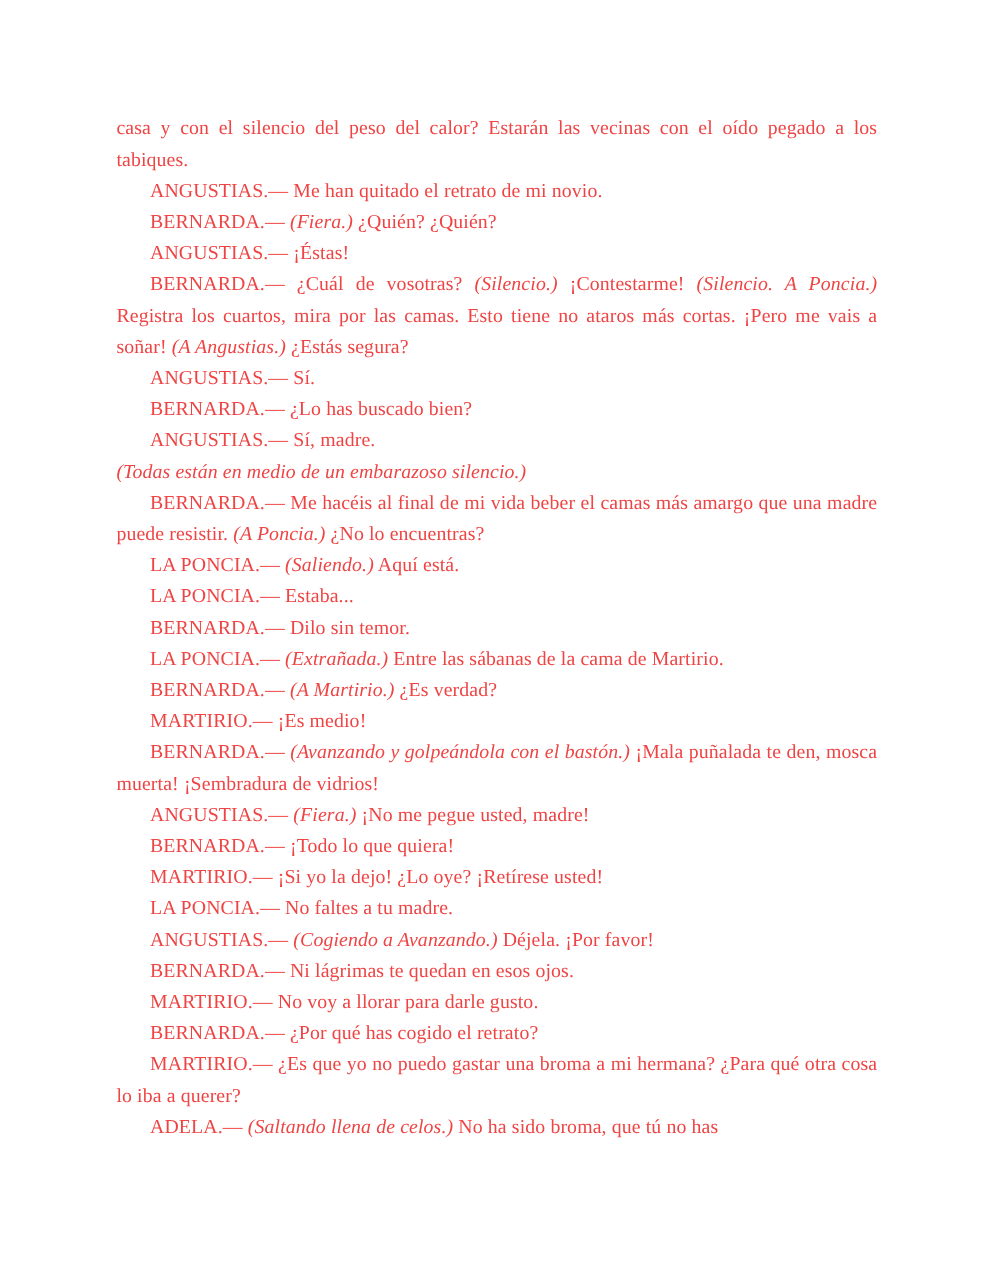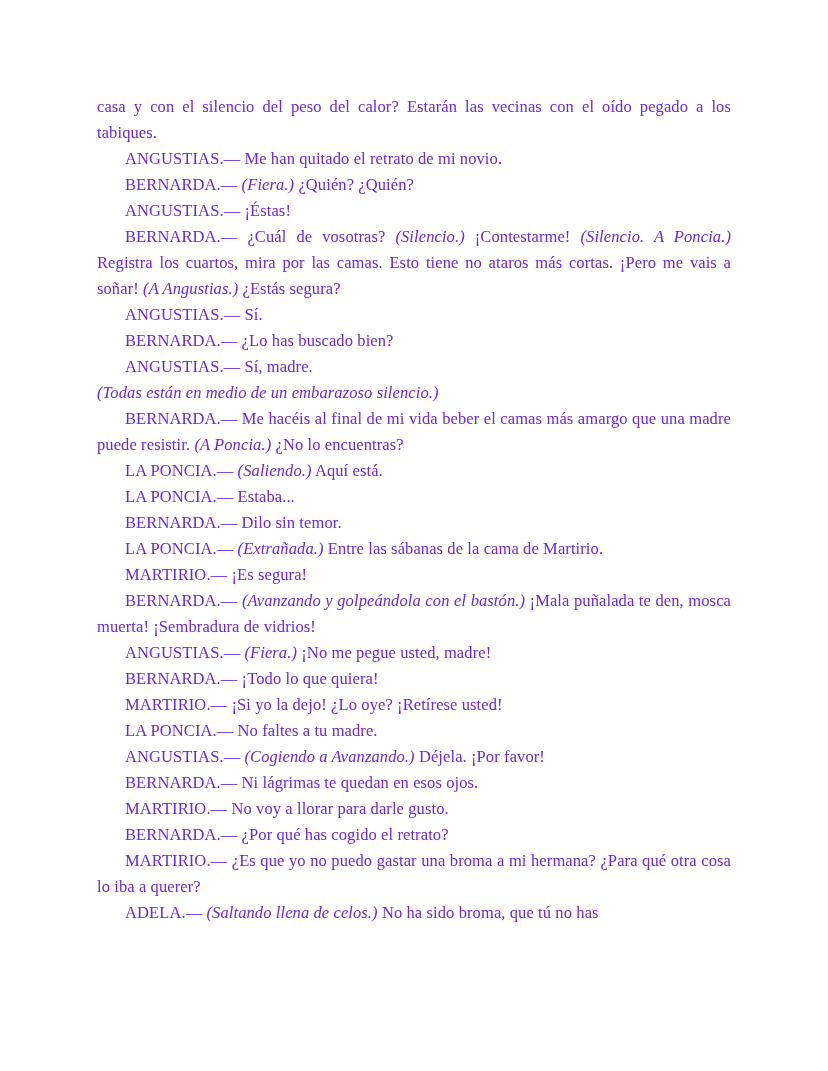--- a/index.html
+++ b/index.html
@@ -21,21 +21,21 @@
     font-family: "Liberation Serif", "DejaVu Serif", serif;
   }
   .text-block {
     width: 634px;
   }
   .para {
     margin: 0;
     padding: 0;
     font-size: 16.5px;
     line-height: 26px;
-    color: #6d28d9;
+    color: #ef4444;
     text-align: justify;
     letter-spacing: 0.1px;
   }
   .para.indent {
     text-indent: 28px;
   }
   .stage {
     font-style: italic;
   }
 </style>
@@ -51,21 +51,22 @@
       <p class="para indent"><span>BERNARDA.— ¿Cuál de vosotras? </span><span class="stage">(Silencio.)</span><span> ¡Contestarme! </span><span class="stage">(Silencio. A Poncia.)</span><span> Registra los cuartos, mira por las camas. Esto tiene no ataros más cortas. ¡Pero me vais a soñar! </span><span class="stage">(A Angustias.)</span><span> ¿Estás segura?</span></p>
       <p class="para indent"><span>ANGUSTIAS.— Sí.</span></p>
       <p class="para indent"><span>BERNARDA.— ¿Lo has buscado bien?</span></p>
       <p class="para indent"><span>ANGUSTIAS.— Sí, madre.</span></p>
       <p class="para"><span class="stage">(Todas están en medio de un embarazoso silencio.)</span></p>
       <p class="para indent"><span>BERNARDA.— Me hacéis al final de mi vida beber el camas más amargo que una madre puede resistir. </span><span class="stage">(A Poncia.)</span><span> ¿No lo encuentras?</span></p>
       <p class="para indent"><span>LA PONCIA.— </span><span class="stage">(Saliendo.)</span><span> Aquí está.</span></p>
       <p class="para indent"><span>LA PONCIA.— Estaba...</span></p>
       <p class="para indent"><span>BERNARDA.— Dilo sin temor.</span></p>
       <p class="para indent"><span>LA PONCIA.— </span><span class="stage">(Extrañada.)</span><span> Entre las sábanas de la cama de Martirio.</span></p>
-      <p class="para indent"><span>MARTIRIO.— ¡Es segura!</span></p>
+      <p class="para indent"><span>BERNARDA.— </span><span class="stage">(A Martirio.)</span><span> ¿Es verdad?</span></p>
+      <p class="para indent"><span>MARTIRIO.— ¡Es medio!</span></p>
       <p class="para indent"><span>BERNARDA.— </span><span class="stage">(Avanzando y golpeándola con el bastón.)</span><span> ¡Mala puñalada te den, mosca muerta! ¡Sembradura de vidrios!</span></p>
       <p class="para indent"><span>ANGUSTIAS.— </span><span class="stage">(Fiera.)</span><span> ¡No me pegue usted, madre!</span></p>
       <p class="para indent"><span>BERNARDA.— ¡Todo lo que quiera!</span></p>
       <p class="para indent"><span>MARTIRIO.— ¡Si yo la dejo! ¿Lo oye? ¡Retírese usted!</span></p>
       <p class="para indent"><span>LA PONCIA.— No faltes a tu madre.</span></p>
       <p class="para indent"><span>ANGUSTIAS.— </span><span class="stage">(Cogiendo a Avanzando.)</span><span> Déjela. ¡Por favor!</span></p>
       <p class="para indent"><span>BERNARDA.— Ni lágrimas te quedan en esos ojos.</span></p>
       <p class="para indent"><span>MARTIRIO.— No voy a llorar para darle gusto.</span></p>
       <p class="para indent"><span>BERNARDA.— ¿Por qué has cogido el retrato?</span></p>
       <p class="para indent"><span>MARTIRIO.— ¿Es que yo no puedo gastar una broma a mi hermana? ¿Para qué otra cosa lo iba a querer?</span></p>

